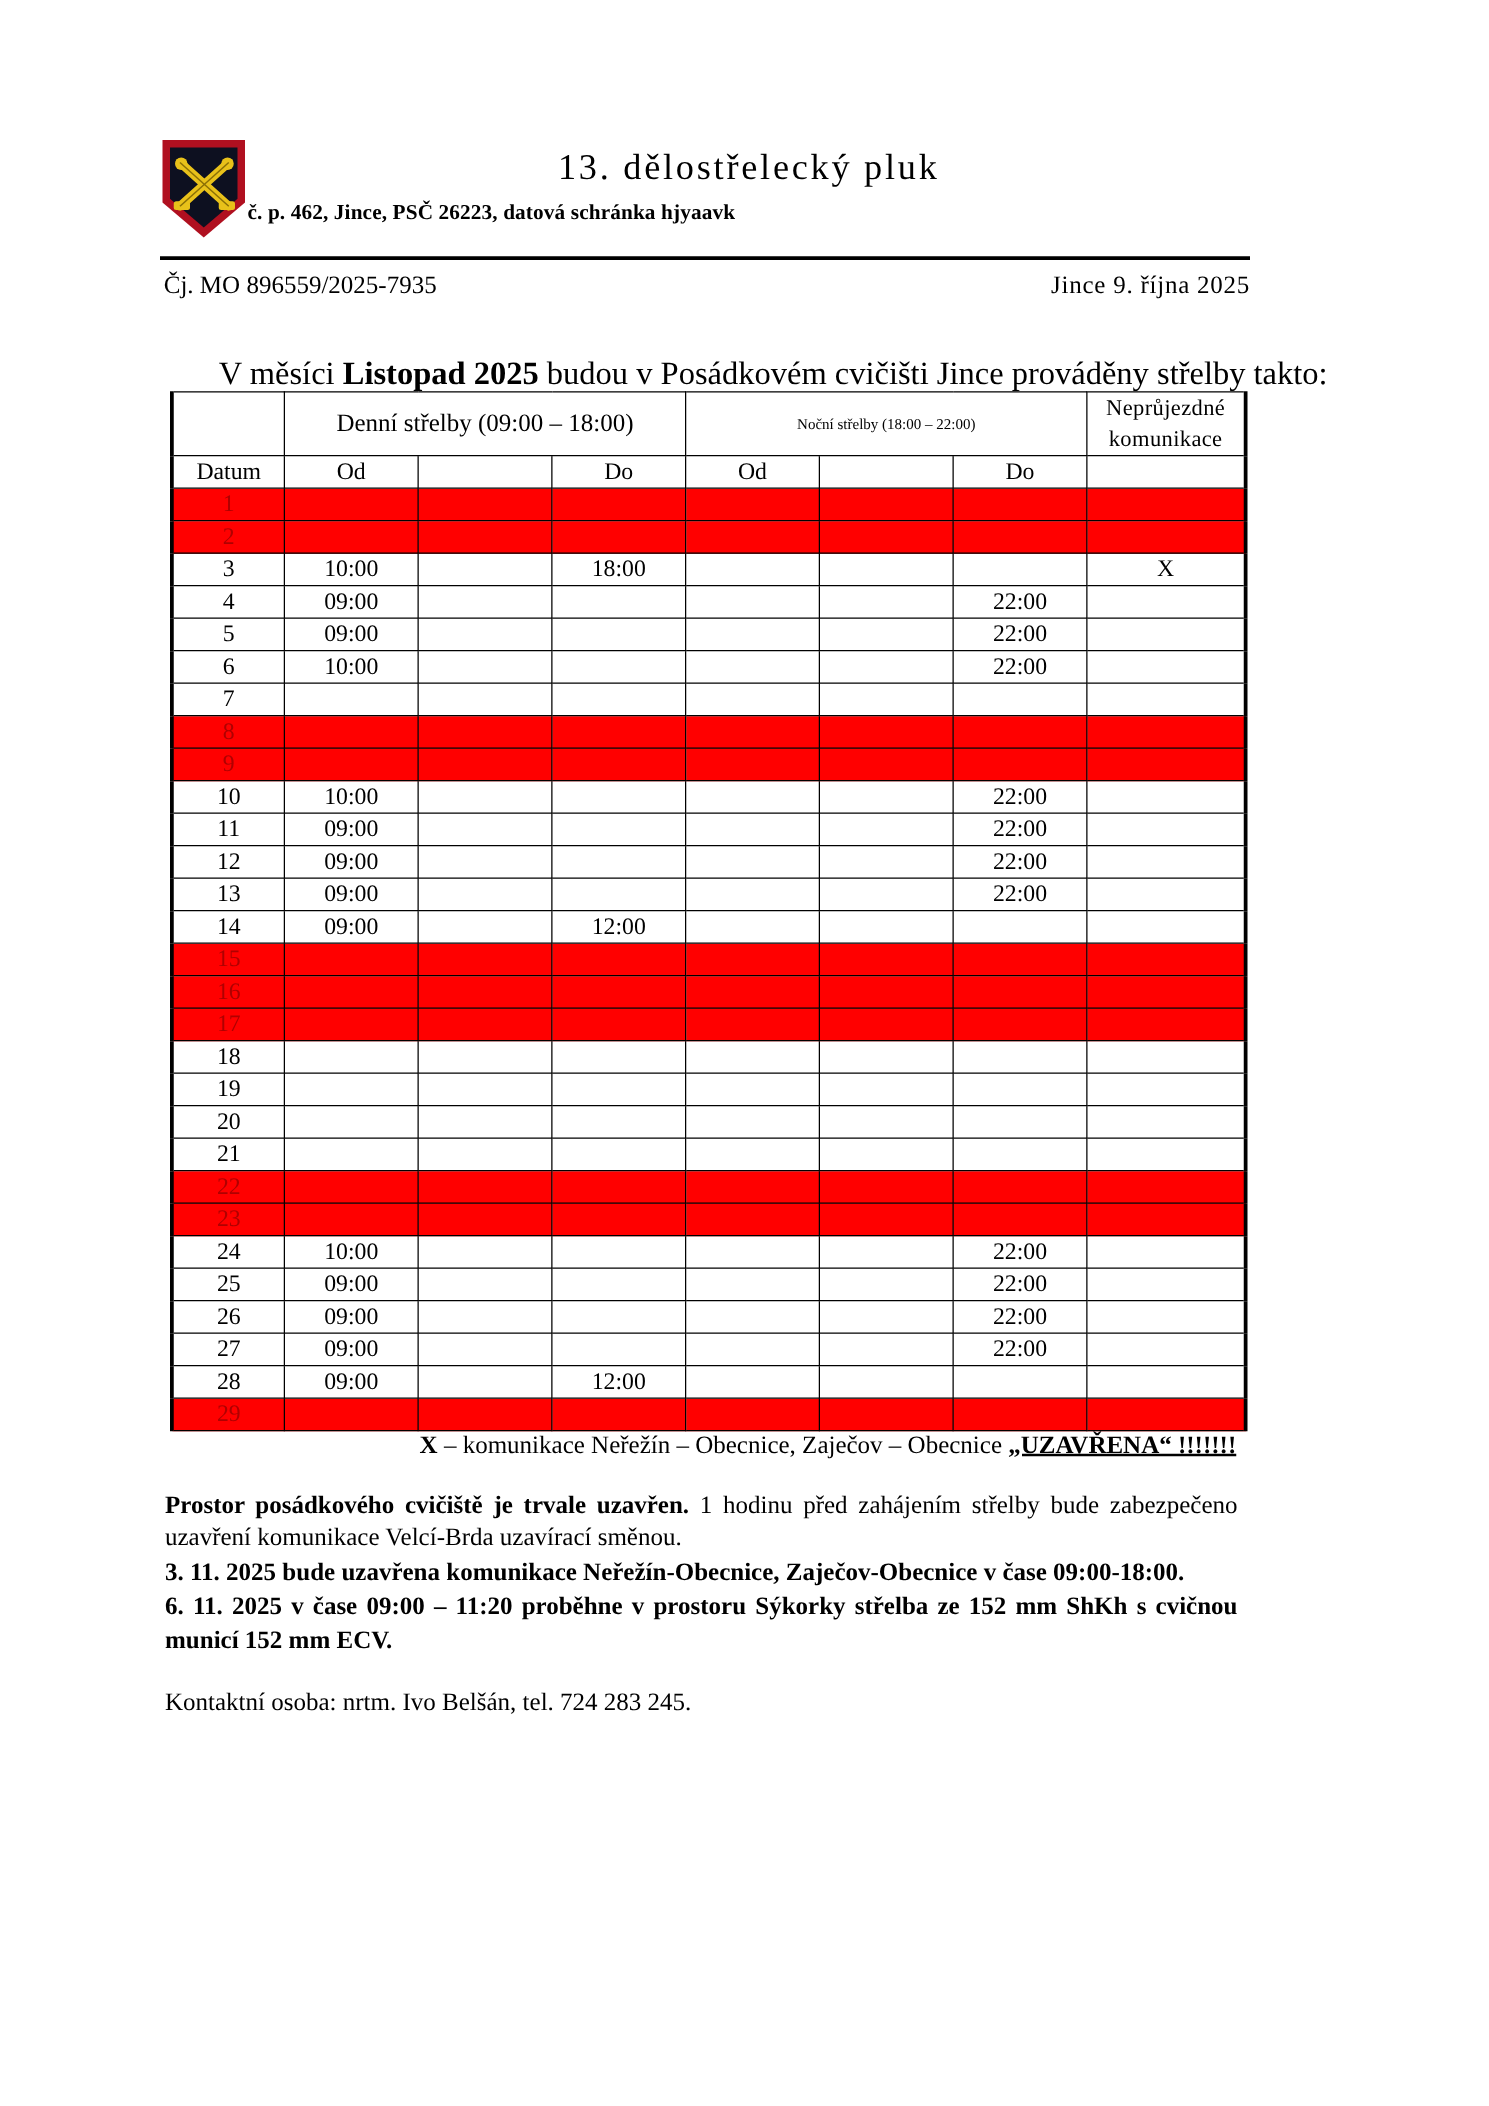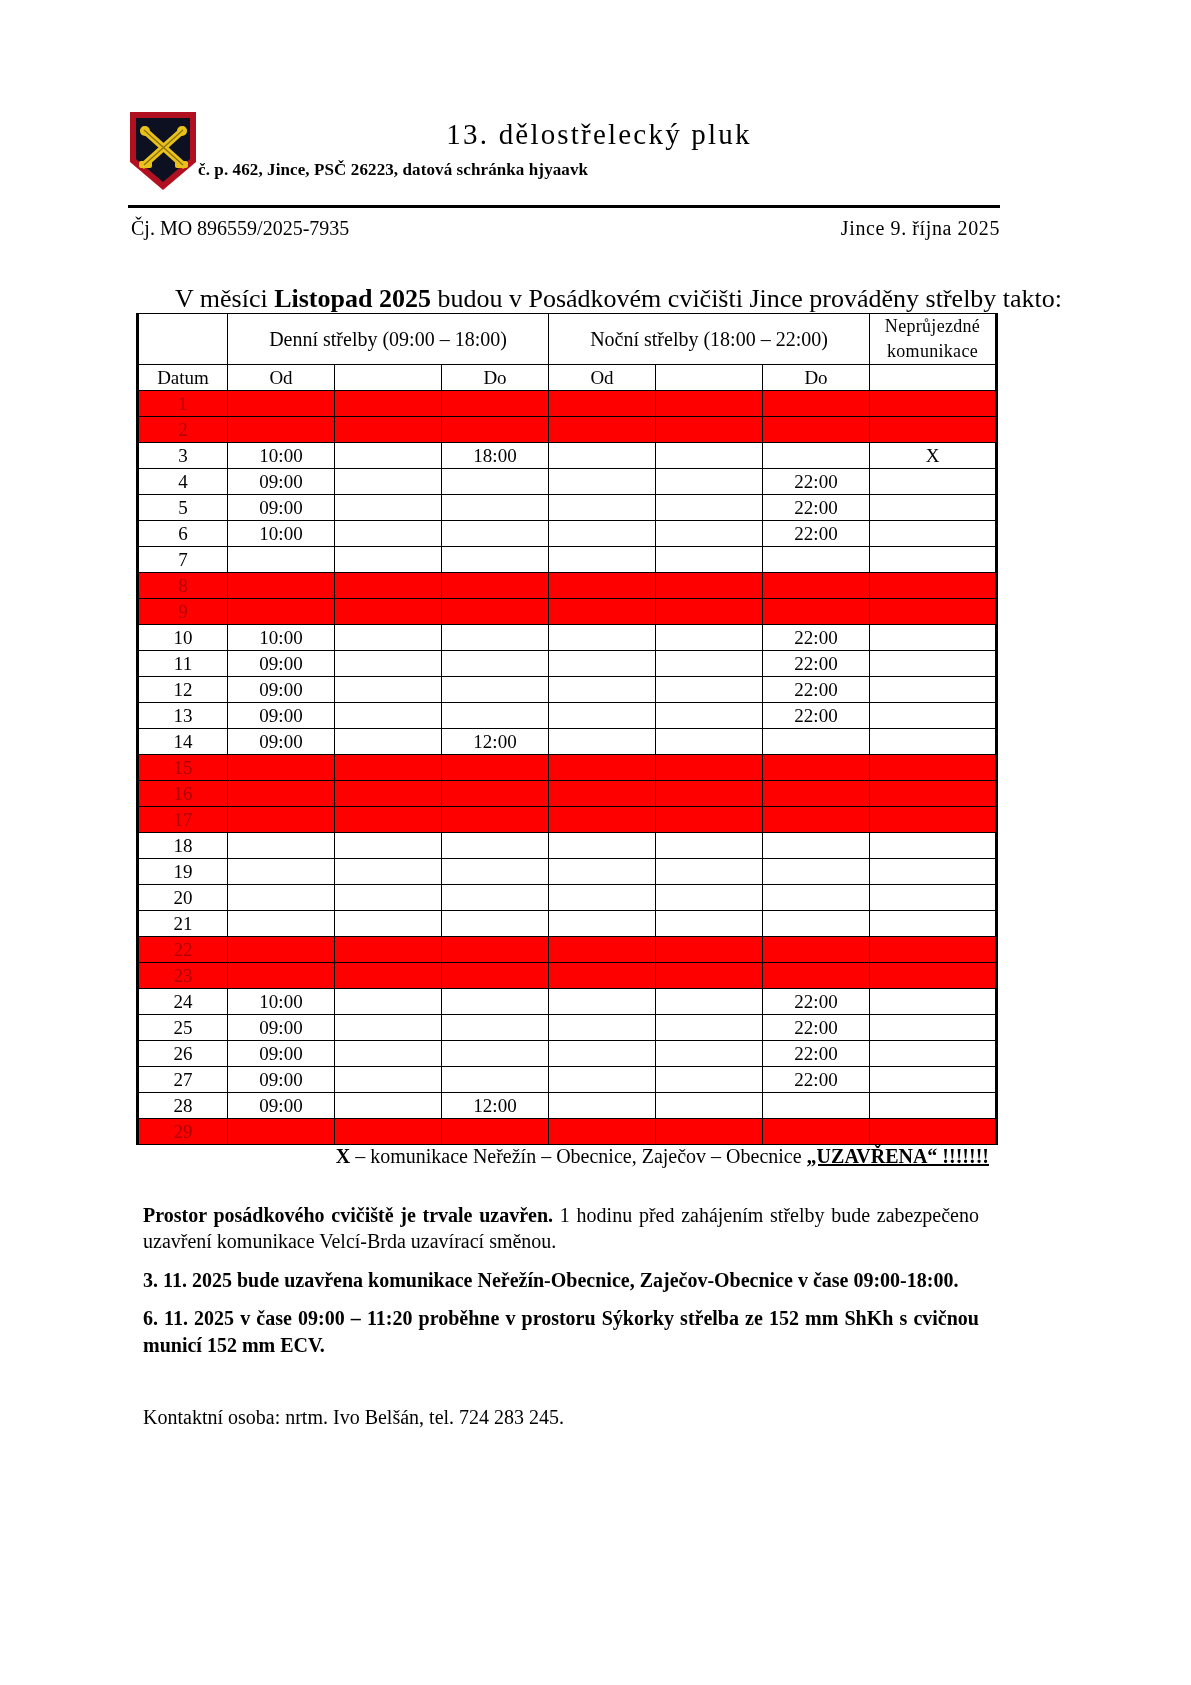--- a/index.html
+++ b/index.html
@@ -114,21 +114,21 @@
     height: 25px;
     line-height: 25px;
   }
   .outer-top td, .outer-top th { border-top: 3px solid #000; }
   table.sched tr > *:first-child { border-left: 3px solid #000; }
   table.sched tr > *:last-child  { border-right: 3px solid #000; }
   tr.last-row > * { border-bottom: 3px solid #000; }
 
   th.h-blank   { width: 88px; }
   th.h-day     { width: 320px; font-size: 20px; height: 40px; line-height: 40px; border-bottom: 2px solid #000; }
-  th.h-night   { width: 320px; font-size: 20px; height: 40px; line-height: 40px; border-bottom: 2px solid #000; }
+  th.h-night   { width: 320px; font-size: 12px; height: 40px; line-height: 40px; border-bottom: 2px solid #000; }
   th.h-closed  { width: 125px; font-size: 18px; font-weight: bold; line-height: 1.15; letter-spacing: 0.3px; border-bottom: 2px solid #000; }
   th.h-closed span { display: block; }
 
   tr.subhead > * { border-bottom: 3px solid #000; height: 27px; line-height: 27px; }
   .c-datum { width: 88px; }
   .c-od1   { width: 113px; }
   .c-m1    { width: 100px; }
   .c-do1   { width: 107px; }
   .c-od2   { width: 108px; }
   .c-m2    { width: 105px; }
@@ -157,21 +157,21 @@
 
   
   .body-text {
     position: absolute;
     left: 131px;
     top: 1190px;
     width: 860px;
     font-size: 20px;
     line-height: 1.32;
   }
-  .body-text p { margin: 12px; }
+  .body-text p { margin: 1px; }
   .body-text .spacer { height: 22px; }
   .justify { text-align: justify; }
   .b { font-weight: bold; }
 </style>
 </head>
 <body>
 
 <div class="page">
 
   <div class="header">

